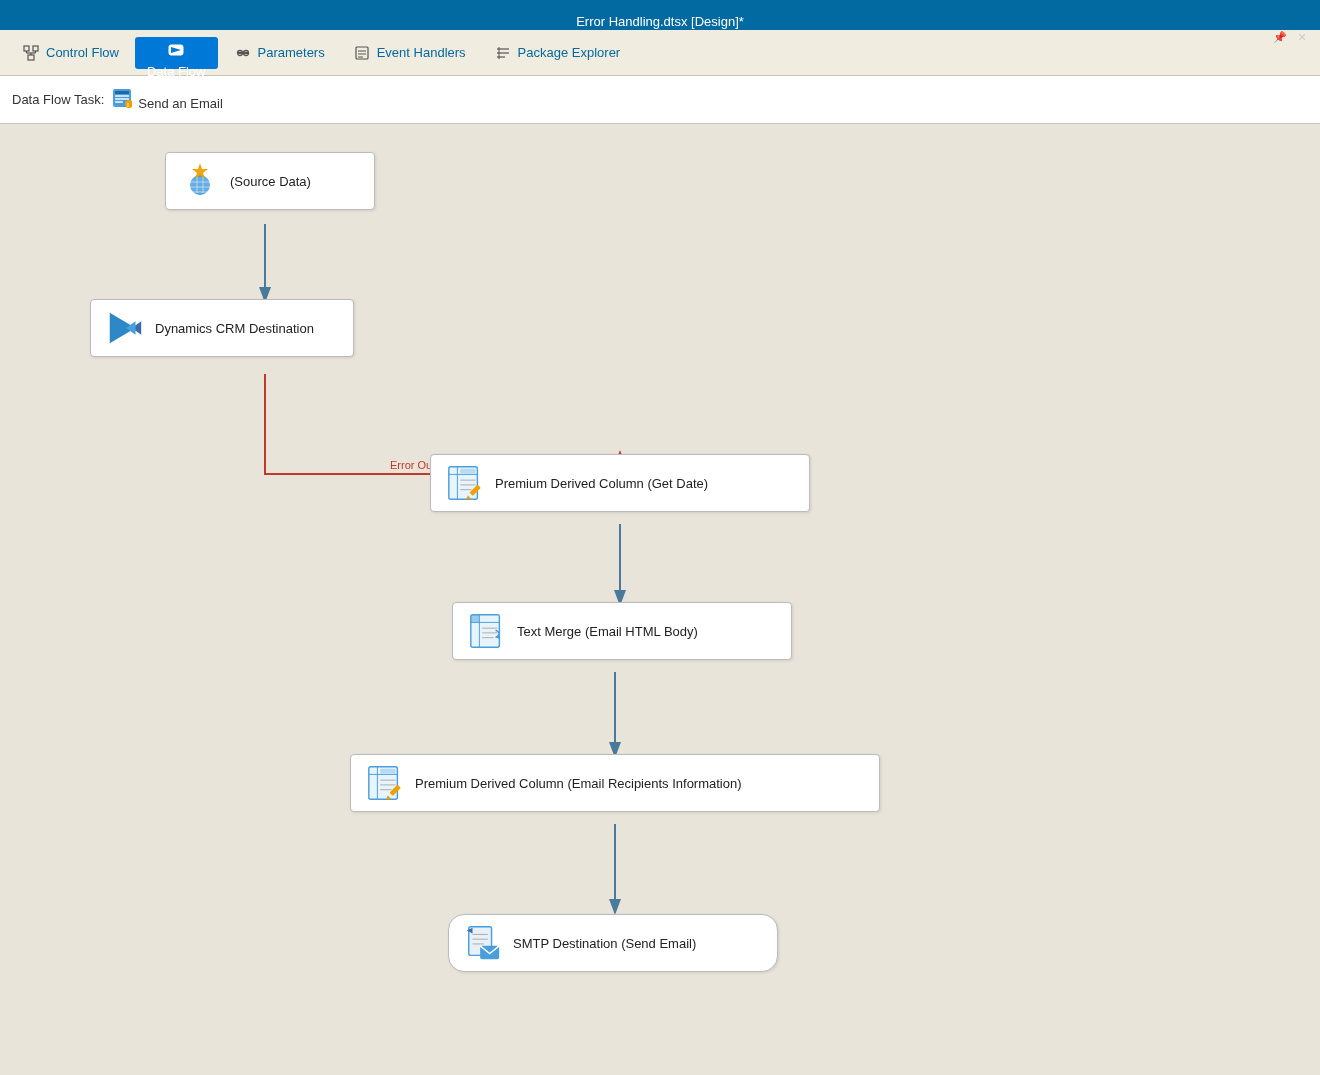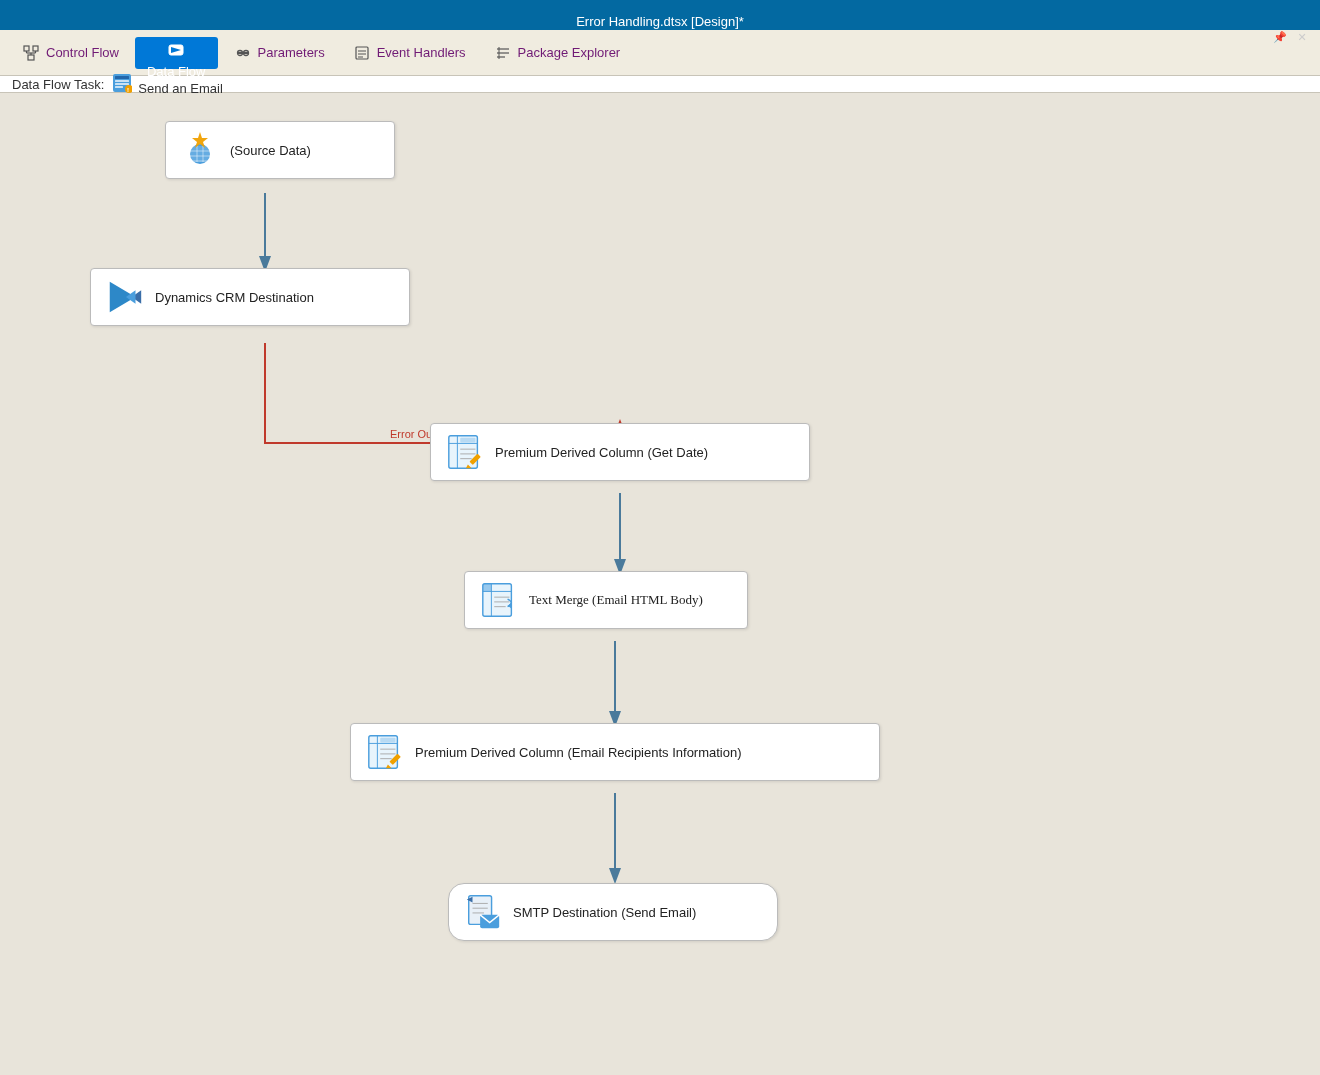--- a/index.html
+++ b/index.html
@@ -36,42 +36,42 @@
       align-items: center;
       padding: 0 10px;
       gap: 4px;
     }
     .tab-item {
       display: flex;
       align-items: center;
       gap: 6px;
       padding: 5px 12px;
       font-size: 13px;
-      color: #701a75;
+      color: #0369a1;
       cursor: pointer;
       border-radius: 3px;
       height: 32px;
     }
     .tab-item.active {
       background: #0078d7;
       color: #fff;
       border-radius: 3px;
       flex-direction: column;
     }
     .tab-icon {
       width: 18px; height: 18px;
       display: inline-flex; align-items: center; justify-content: center;
       font-size: 14px;
     }
 
     
     .task-bar {
       background: #fff;
       border-bottom: 1px solid #c8c4b8;
-      height: 17px;
+      height: 48px;
       display: flex;
       align-items: center;
       padding: 0 12px;
       font-size: 13px;
       color: #333;
     }
     .task-bar-label { margin-right: 8px; }
     .task-bar-value {
       display: flex; align-items: flex-end; gap: 6px;
       font-size: 13px;
@@ -223,40 +223,40 @@
     <defs>
       <marker id="arrowBlue" markerWidth="8" markerHeight="8" refX="6" refY="3" orient="auto">
         <path d="M0,0 L0,6 L8,3 z" fill="#4a7a9b"></path>
       </marker>
       <marker id="arrowRed" markerWidth="8" markerHeight="8" refX="6" refY="3" orient="auto">
         <path d="M0,0 L0,6 L8,3 z" fill="#c0392b"></path>
       </marker>
     </defs>
   </svg>
 
-  <div class="flow-node" style="left:165px; top:28px; width:230px;">
+  <div class="flow-node" style="left:165px; top:28px; width:210px;">
     <div class="node-icon">
       <svg width="40" height="40" viewBox="0 0 40 40">
 
         <circle cx="20" cy="24" r="10" fill="#4a9edd"></circle>
 
         <rect x="10" y="16" width="20" height="16" rx="1" fill="#fff" opacity="0.15"></rect>
         <line x1="10" y1="21" x2="30" y2="21" stroke="#fff" stroke-width="0.8" opacity="0.6"></line>
         <line x1="10" y1="26" x2="30" y2="26" stroke="#fff" stroke-width="0.8" opacity="0.6"></line>
         <line x1="10" y1="31" x2="30" y2="31" stroke="#fff" stroke-width="0.8" opacity="0.6"></line>
         <line x1="17" y1="16" x2="17" y2="32" stroke="#fff" stroke-width="0.8" opacity="0.6"></line>
         <line x1="23" y1="16" x2="23" y2="32" stroke="#fff" stroke-width="0.8" opacity="0.6"></line>
 
         <polygon points="20,2 22,8 28,8 23,12 25,18 20,14 15,18 17,12 12,8 18,8" fill="#f0a000" opacity="0.95"></polygon>
       </svg>
     </div>
     <span>(Source Data)</span>
   </div>
 
-  <div class="flow-node" style="left:90px; top:175px; width:320px;">
+  <div class="flow-node" style="left:90px; top:175px; width:264px;">
     <div class="node-icon">
       <svg width="42" height="42" viewBox="0 0 42 42">
 
         <polygon points="5,5 32,21 5,37" fill="#2d88c8"></polygon>
 
         <polygon points="38,28 28,21 38,14" fill="#3a6ea8"></polygon>
         <polygon points="32,28 22,21 32,14" fill="#4a9edd"></polygon>
       </svg>
     </div>
     <span>Dynamics CRM Destination</span>
@@ -273,21 +273,21 @@
         <line x1="16" y1="23" x2="32" y2="23" stroke="#aaa" stroke-width="1"></line>
         <line x1="16" y1="28" x2="28" y2="28" stroke="#aaa" stroke-width="1"></line>
 
         <rect x="26" y="26" width="12" height="5" rx="1" fill="#f0a000" transform="rotate(-45,32,29)"></rect>
         <polygon points="22,38 24,34 28,38" fill="#f0a000"></polygon>
       </svg>
     </div>
     <span>Premium Derived Column (Get Date)</span>
   </div>
 
-  <div class="flow-node" style="left:464px; top:478px; width:284px;font-family:Liberation Serif, serif;">
+  <div class="flow-node" style="left:452px; top:478px; width:340px;">
     <div class="node-icon">
       <svg width="42" height="42" viewBox="0 0 42 42">
         <rect x="4" y="4" width="30" height="34" rx="2" fill="#e8f4fc" stroke="#4a9edd" stroke-width="1.5"></rect>
         <line x1="4" y1="12" x2="34" y2="12" stroke="#4a9edd" stroke-width="1"></line>
         <line x1="13" y1="4" x2="13" y2="38" stroke="#4a9edd" stroke-width="1"></line>
         <rect x="4" y="4" width="9" height="8" fill="#4a9edd" opacity="0.5" rx="1"></rect>
 
         <path d="M30,20 Q38,24 30,28" fill="none" stroke="#4a9edd" stroke-width="1.5"></path>
         <polygon points="30,27 34,30 34,24" fill="#4a9edd"></polygon>
         <line x1="16" y1="18" x2="32" y2="18" stroke="#aaa" stroke-width="1"></line>

